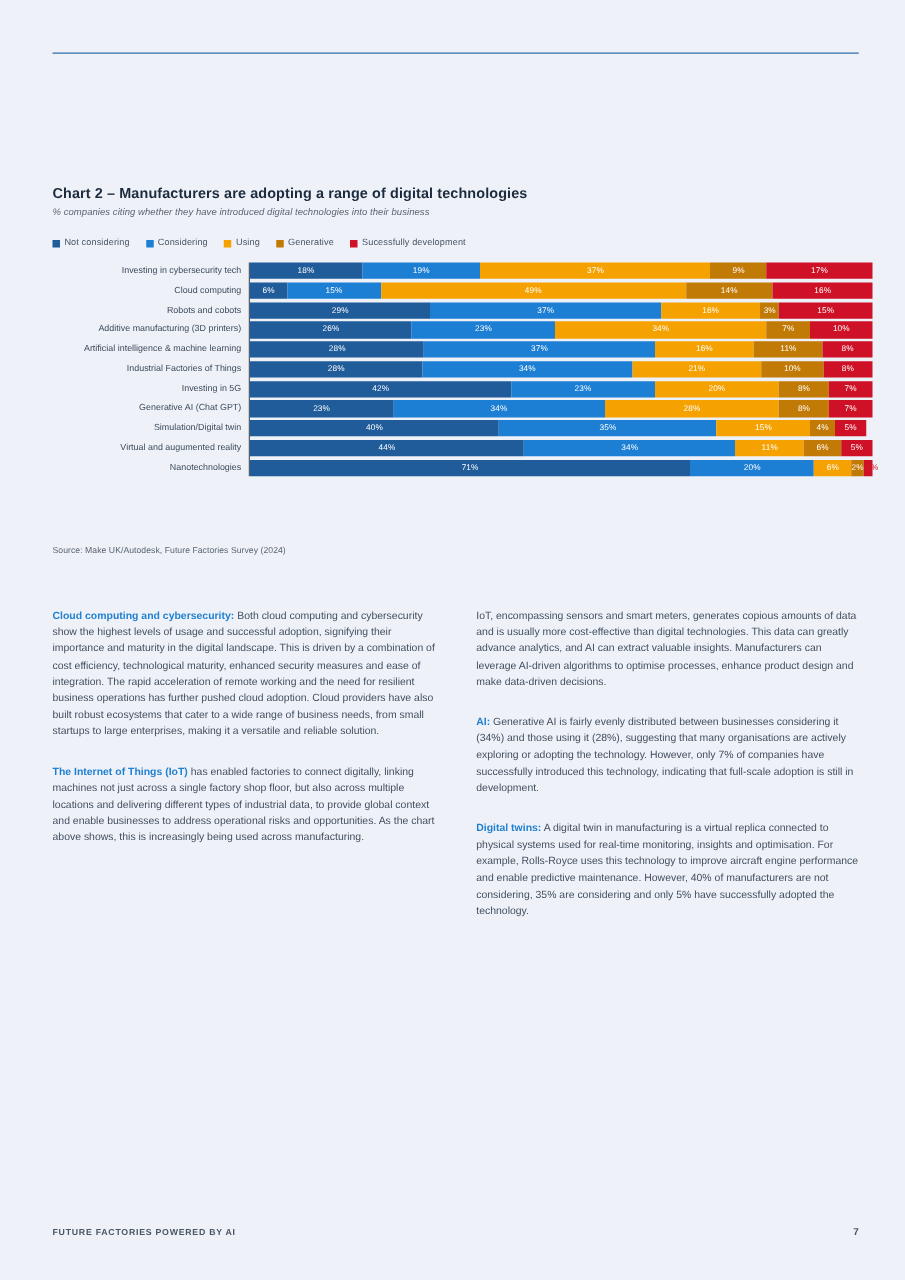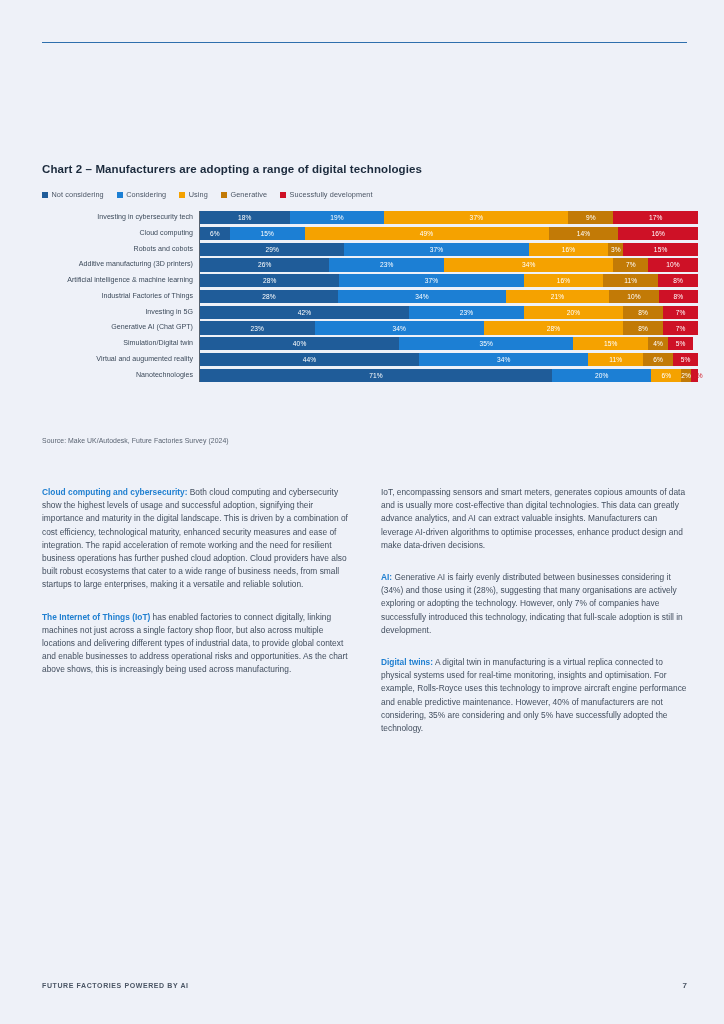--- a/index.html
+++ b/index.html
@@ -15,26 +15,26 @@
 
   
   .header{position:absolute;left:42px;top:33px;width:645px;}
   .header-title{
     font-size:8.2px;font-weight:bold;letter-spacing:.55px;
     color:#2e6fad;text-transform:uppercase;
   }
   .header-rule{margin-top:9px;height:1.4px;background:#2e6fad;width:645px;}
 
   
-  .chart-block{position:absolute;left:42px;top:163px;width:656px;}
+  .chart-block{position:absolute;left:42px;top:149px;width:656px;}
   .chart-title{font-size:11.5px;font-weight:bold;color:#1b2a3c;letter-spacing:.1px;}
   .chart-subtitle{font-size:7.6px;font-style:italic;color:#5a6472;margin-top:4px;letter-spacing:.05px;}
 
   .legend{display:flex;align-items:center;margin-top:15px;gap:13px;}
-  .legend-item{display:flex;align-items:center;gap:3.5px;}
+  .legend-item{display:flex;align-items:flex-end;gap:3.5px;}
   .legend-swatch{width:6px;height:6px;display:block;}
   .legend-label{font-size:7.3px;color:#4a5564;letter-spacing:.1px;}
 
   
   .plot{margin-top:12px;position:relative;display:flex;}
   .axis-col{width:157px;position:relative;flex:0 0 157px;}
   .bars-col{flex:1;position:relative;border-left:1.1px solid #55616e;}
   .row{height:13.2px;margin-bottom:2.6px;display:flex;align-items:center;flex-direction:column;}
   .row:last-child{margin-bottom:0;align-items:center;}
   .cat-label{
@@ -70,20 +70,21 @@
 <body>
 
 <div class="page">
 
   <div class="header">
     <div class="header-rule"></div>
   </div>
 
   <div class="chart-block">
     <div class="chart-title">Chart 2 – Manufacturers are adopting a range of digital technologies</div>
+    <div class="chart-subtitle">% companies citing whether they have introduced digital technologies into their business</div>
 
     <div class="legend" id="legend">
         <div class="legend-item">
           <span class="legend-swatch" style="background: rgb(31, 92, 153);"></span>
           <span class="legend-label">Not considering</span>
         </div>
         <div class="legend-item">
           <span class="legend-swatch" style="background: rgb(28, 127, 212);"></span>
           <span class="legend-label">Considering</span>
         </div>

